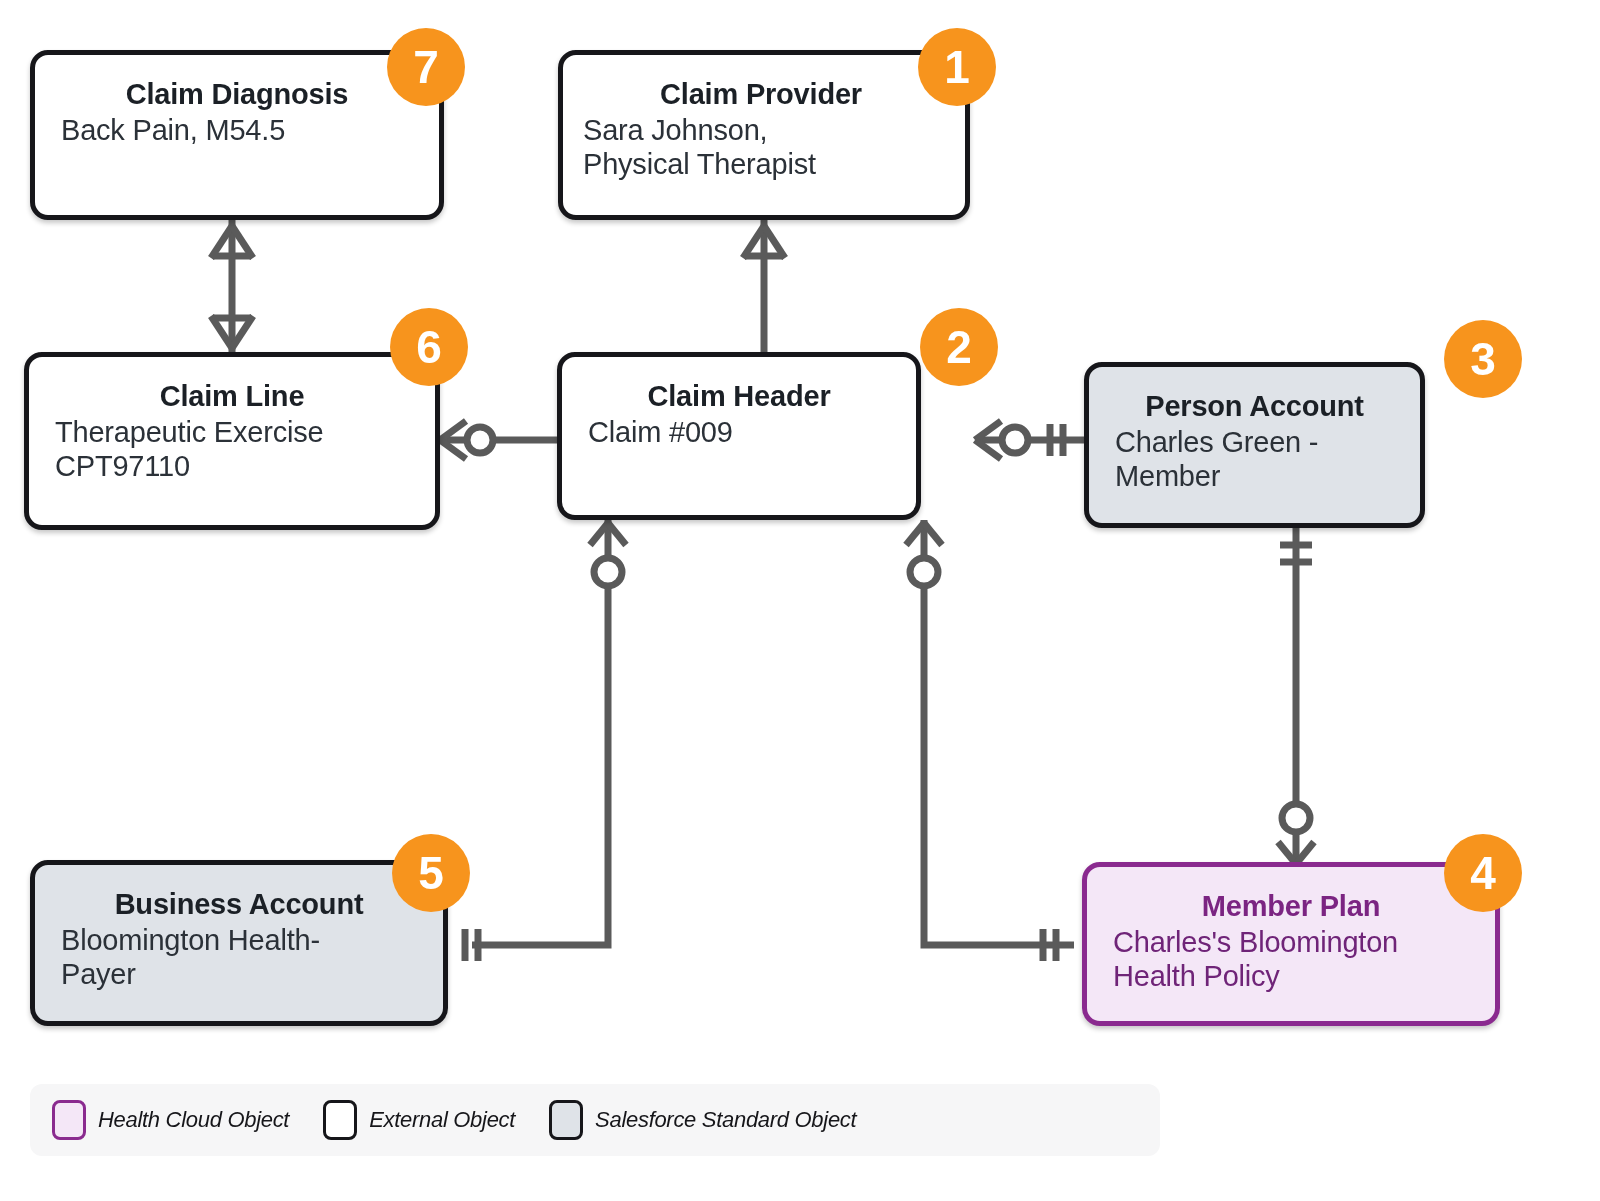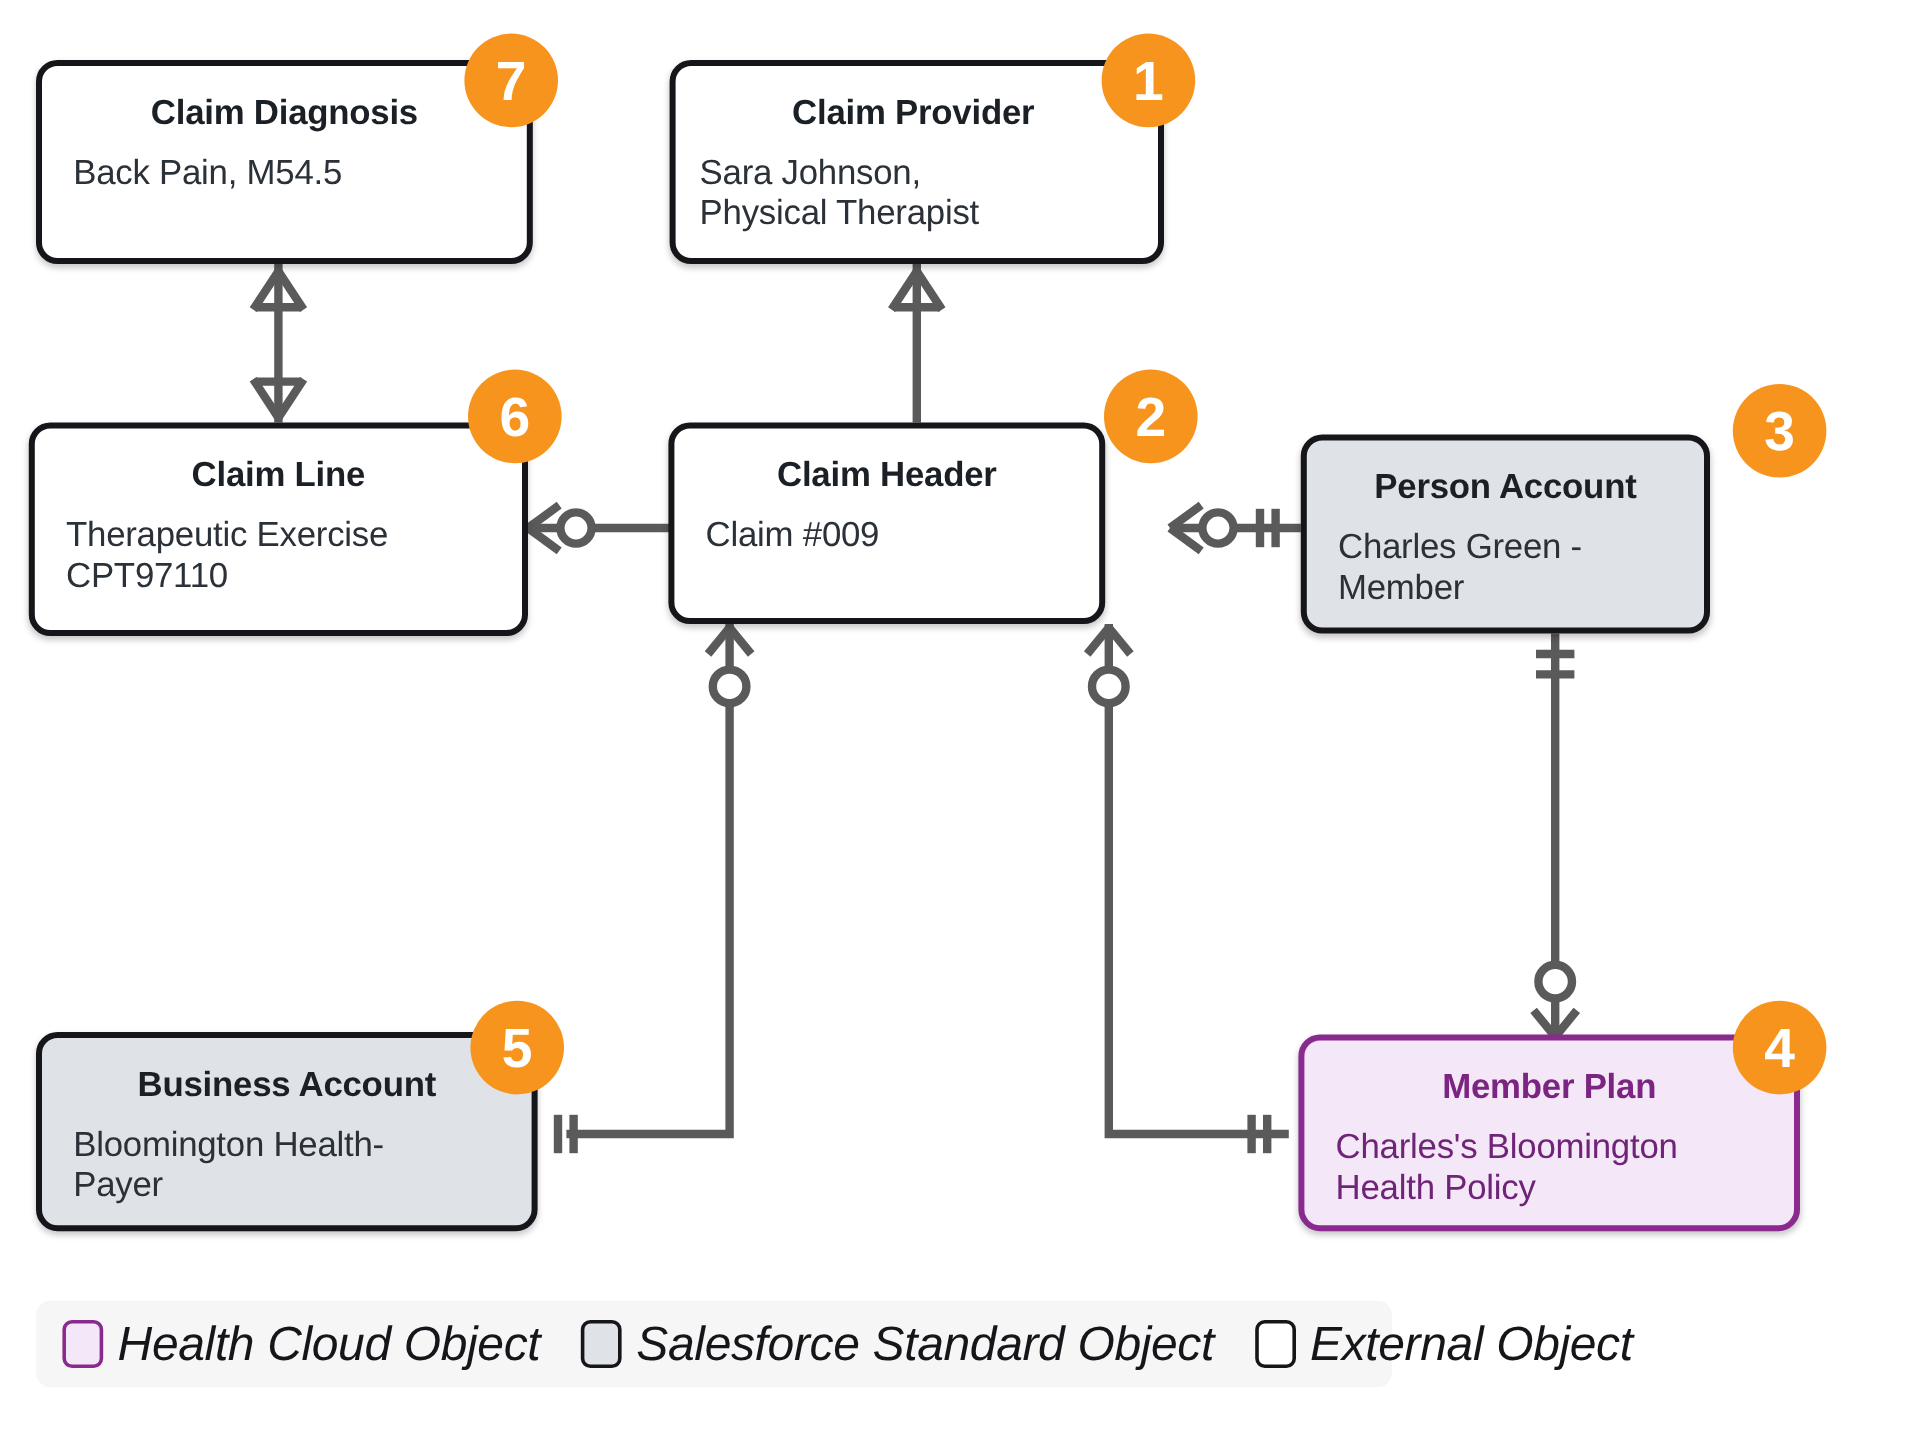--- a/index.html
+++ b/index.html
@@ -56,21 +56,21 @@
     letter-spacing: -0.2px;
     text-align: center;
   }
   .node.healthcloud .node-title { color: #7b2482; }
   .node-sub {
     font-size: 29px;
     font-weight: 400;
     color: #2b3138;
     line-height: 1.18;
     letter-spacing: -0.2px;
-    margin-top: 16px;
+    margin-top: 2px;
   }
   .node.healthcloud .node-sub { color: #6f2478; }
   .badge {
     position: absolute;
     width: 78px;
     height: 78px;
     border-radius: 50%;
     background: #f7941d;
     color: #ffffff;
     font-size: 46px;
@@ -105,21 +105,21 @@
     height: 40px;
     border-radius: 8px;
     box-sizing: border-box;
     margin-right: 12px;
     flex: none;
   }
   .legend-swatch.healthcloud { background: #f4e7f7; border: 3.5px solid #8a2a8f; }
   .legend-swatch.standard { background: #dfe3e8; border: 3.5px solid #16161a; }
   .legend-swatch.external { background: #ffffff; border: 3.5px solid #16161a; }
   .legend-label {
-    font-size: 40px;
+    font-size: 22px;
     font-style: italic;
     color: #16161a;
     letter-spacing: -0.3px;
     white-space: nowrap;
   }
 </style>
 </head>
 <body>
 
 <div id="canvas">
@@ -247,22 +247,22 @@
     <div class="node-sub">Charles's Bloomington<br>Health Policy</div>
   </div>
   <div class="badge" style="left:1444px; top:834px;">4</div>
 
   <div id="legend">
     <div class="legend-item">
       <span class="legend-swatch healthcloud"></span>
       <span class="legend-label">Health Cloud Object</span>
     </div>
     <div class="legend-item">
+      <span class="legend-swatch external"></span>
+      <span class="legend-label">External Object</span>
+    </div>
+    <div class="legend-item">
       <span class="legend-swatch standard"></span>
       <span class="legend-label">Salesforce Standard Object</span>
     </div>
-    <div class="legend-item">
-      <span class="legend-swatch external"></span>
-      <span class="legend-label">External Object</span>
-    </div>
   </div>
 
 </div>
 
 </body></html>

